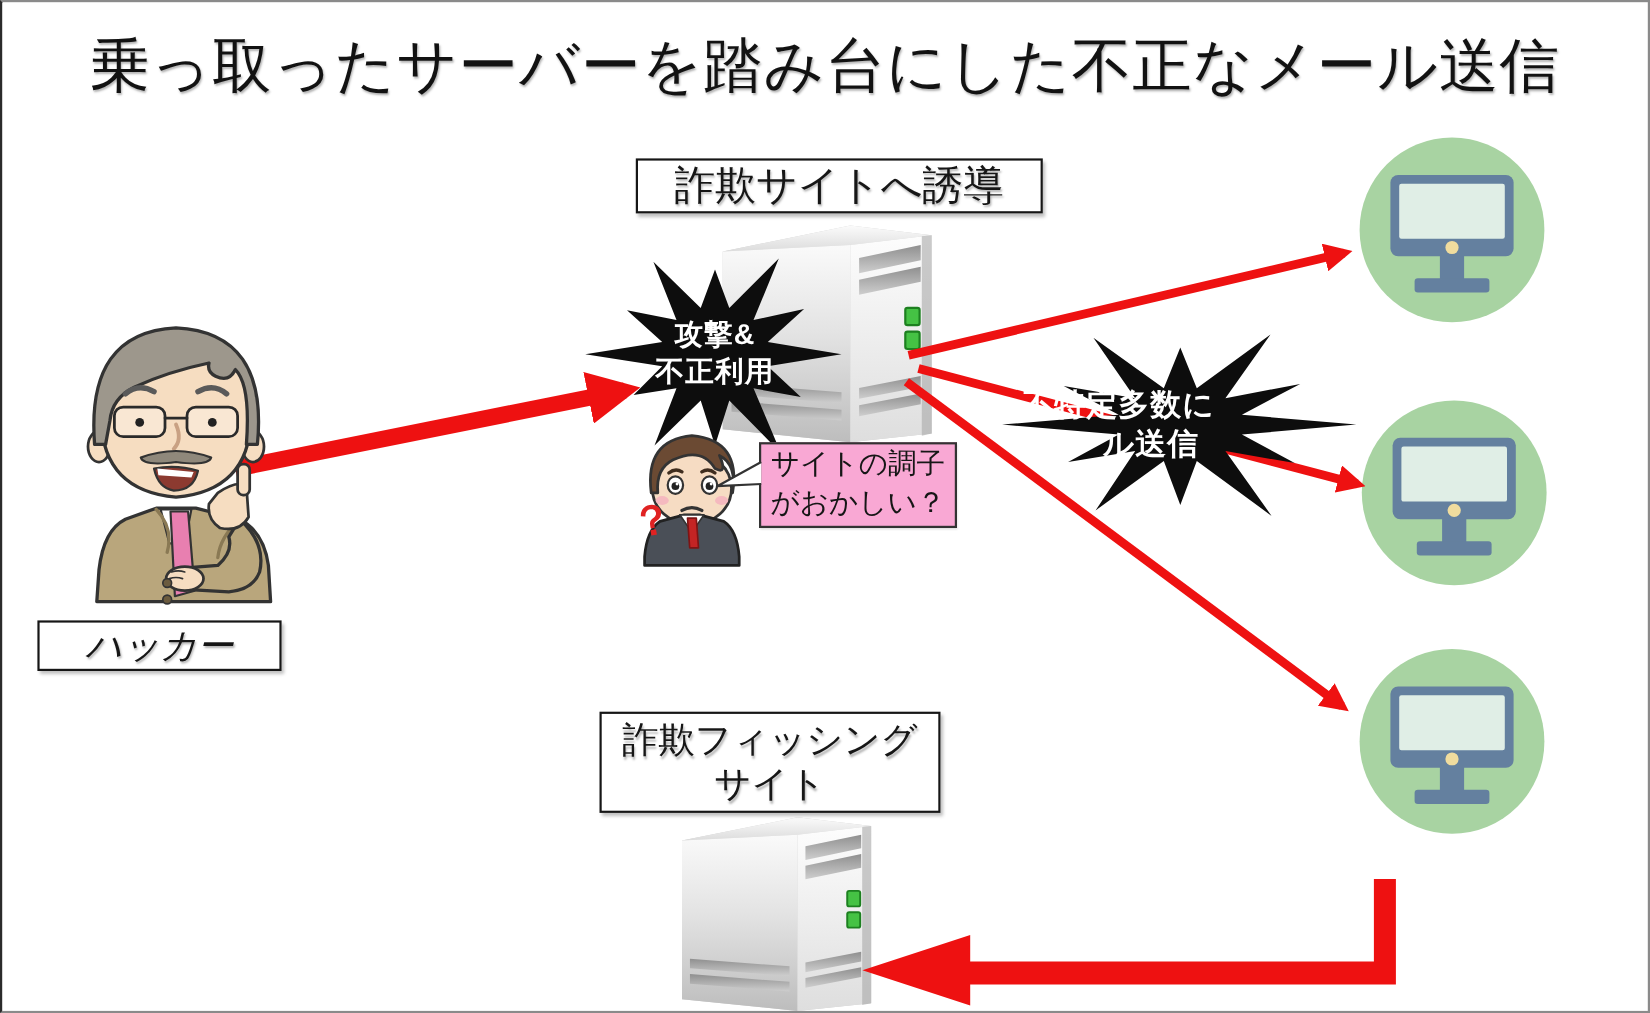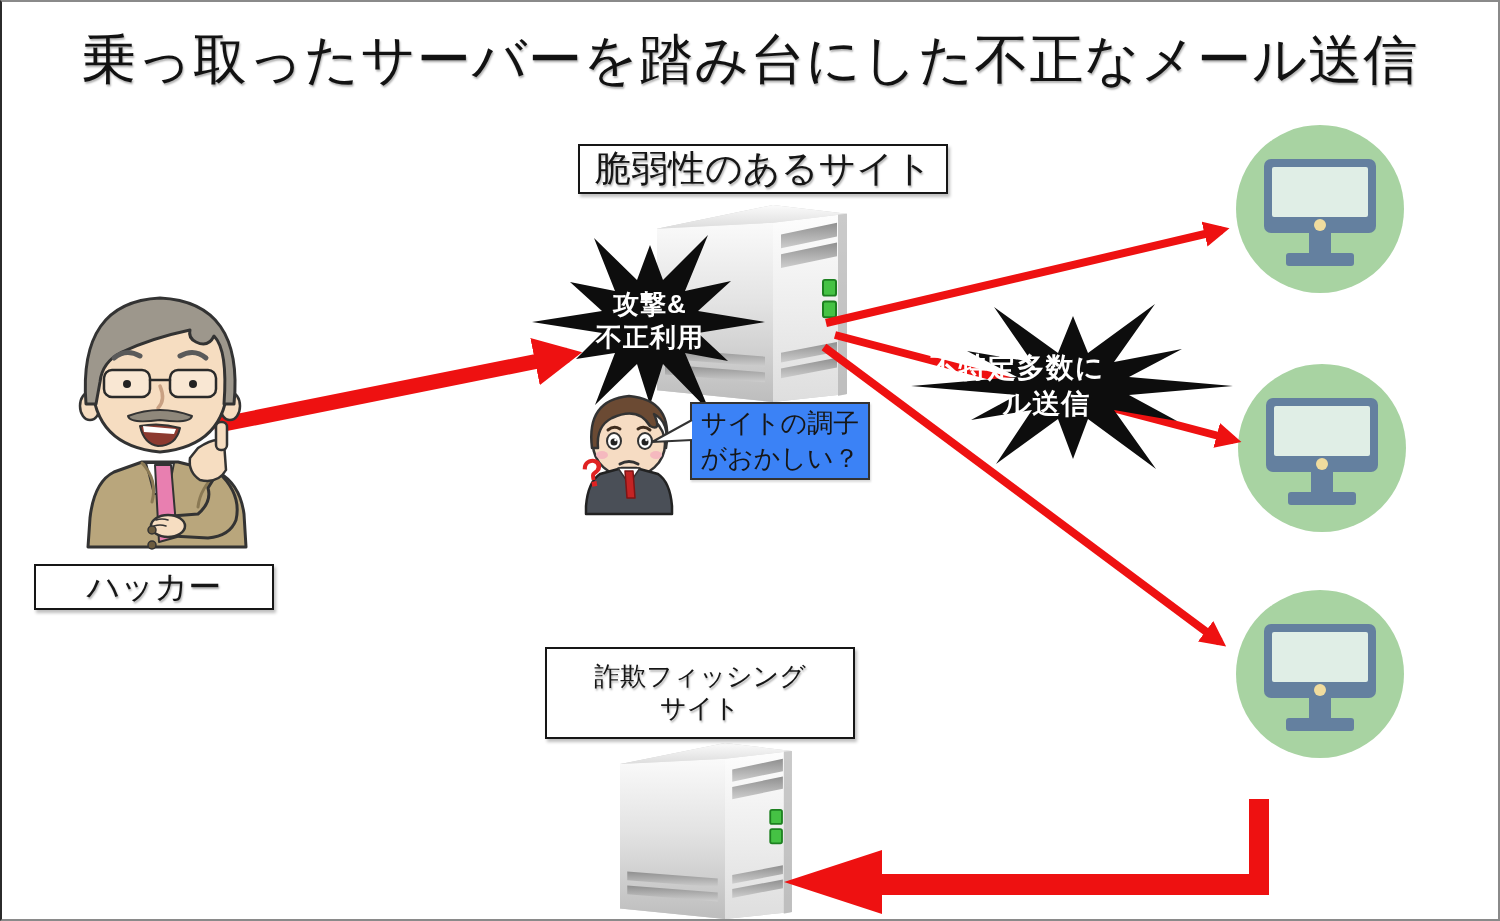--- a/index.html
+++ b/index.html
@@ -17,35 +17,36 @@
     white-space:nowrap;
   }
   .labelbox{
     background:#ffffff;border:2px solid #161616;
     box-shadow:2px 3px 3px rgba(0,0,0,0.25);
     display:flex;align-items:center;justify-content:center;text-align:center;
     color:#161616;text-shadow:1px 2px 2px rgba(0,0,0,0.30);
     white-space:pre-line;box-sizing:border-box;line-height:1.22;
   }
   .box-vuln{left:576px;top:142px;width:370px;height:50px;font-size:37px;}
-  .box-hacker{left:32px;top:562px;width:240px;height:46px;font-size:33px;}
-  .box-phish{left:543px;top:645px;width:310px;height:92px;font-size:26px;}
+  .box-hacker{left:32px;top:562px;width:222px;height:46px;font-size:33px;font-style:italic;}
+  .box-phish{left:543px;top:645px;width:310px;height:92px;font-size:33px;}
   .box-lure{left:900px;top:852px;width:310px;height:50px;font-size:33px;}
   .bursttext{
     color:#ffffff;font-weight:bold;text-align:center;white-space:pre-line;
     line-height:1.28;letter-spacing:1px;
   }
   .bt-attack{left:548px;top:286px;width:200px;font-size:26px;}
   .bt-mail{left:885px;top:348px;width:260px;font-size:28px;}
   .bubble{
     left:688px;top:400px;width:180px;height:78px;
-    background:#3b82f6;border:2px solid #333;box-sizing:border-box;
+    background:#f9a8d4;border:2px solid #333;box-sizing:border-box;
     display:flex;align-items:center;justify-content:center;text-align:center;
     font-size:26px;line-height:1.35;white-space:pre-line;color:#161616;
     box-shadow:1px 2px 2px rgba(0,0,0,0.15);
+    font-family:Liberation Mono, monospace;
   }
   .qmark{
     left:572px;top:446px;font-size:38px;font-weight:bold;color:#e02222;
     transform:rotate(-10deg);
   }
   svg{display:block;}
 </style>
 </head>
 <body>
 
@@ -181,21 +182,21 @@
     </g>
   </svg>
 
   <div class="abs title">乗っ取ったサーバーを踏み台にした不正なメール送信</div>
 
   <div class="abs bursttext bt-attack">攻撃&amp;
 不正利用</div>
   <div class="abs bursttext bt-mail">不特定多数に
 メール送信</div>
 
-  <div class="abs labelbox box-vuln">脆弱性のあるサイト</div>
+  <div class="abs labelbox box-vuln">詐欺サイトへ誘導</div>
   <div class="abs labelbox box-hacker">ハッカー</div>
   <div class="abs labelbox box-phish">詐欺フィッシング
 サイト</div>
 
   <div class="abs bubble">サイトの調子
 がおかしい？</div>
   <svg class="abs" style="left:646px;top:416px;" width="46" height="30" viewBox="0 0 46 30">
     <path d="M44,2 L4,24 L44,22" fill="#ffffff" stroke="#333" stroke-width="2" stroke-linejoin="round"></path>
   </svg>
 

